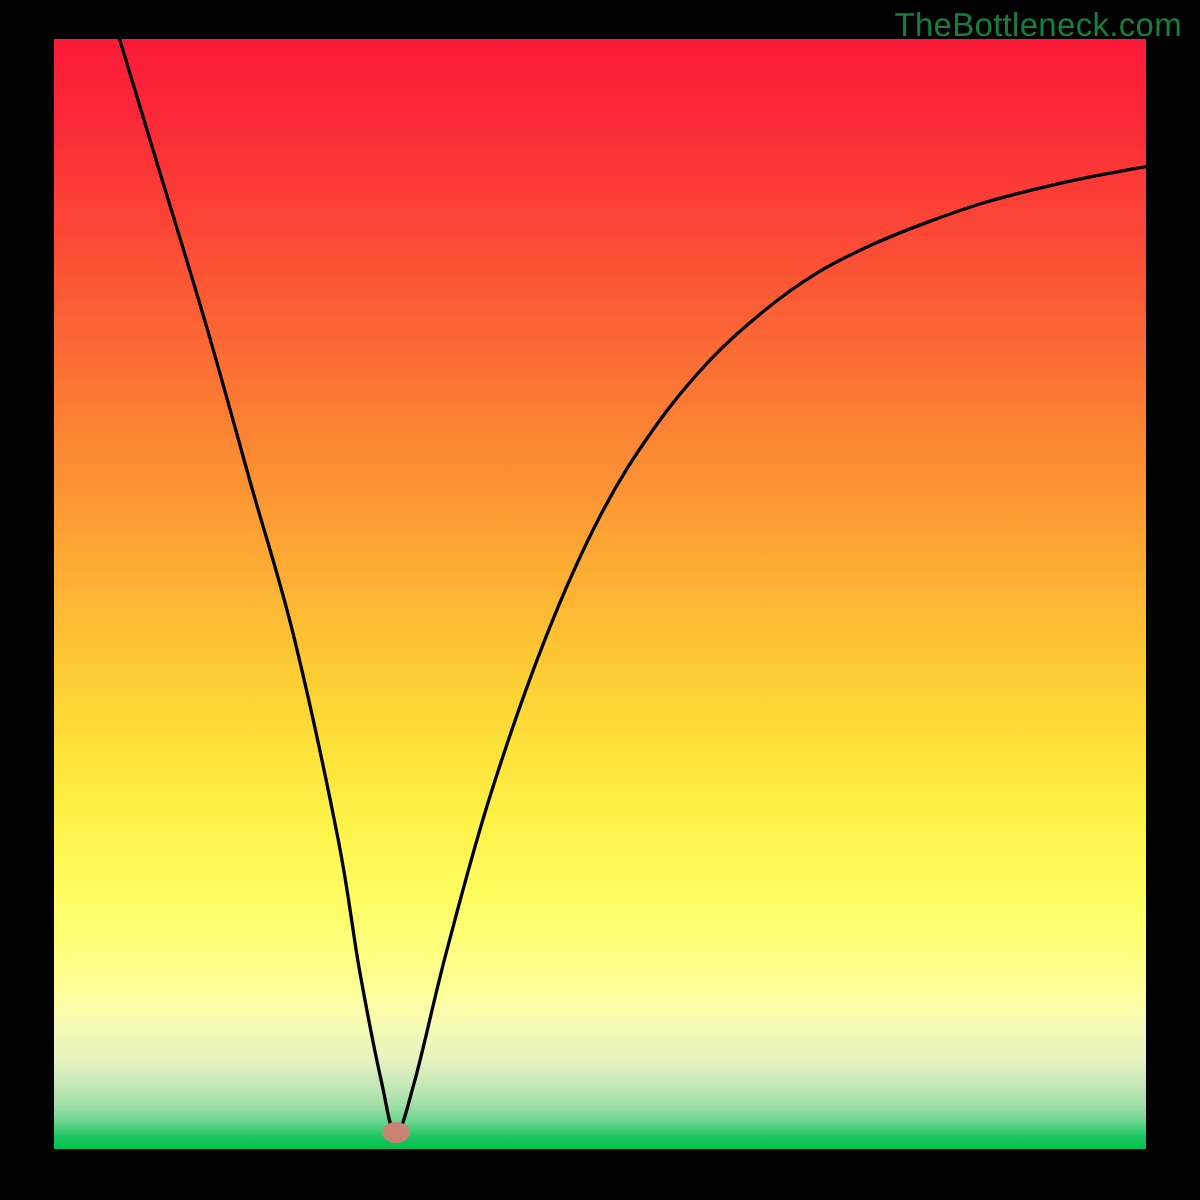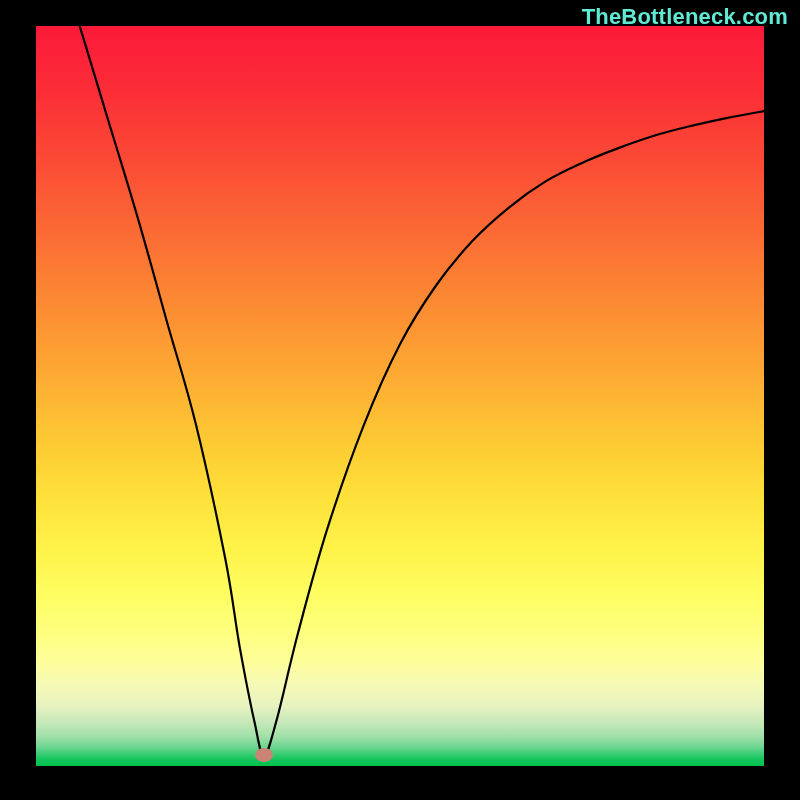--- a/index.html
+++ b/index.html
@@ -14,23 +14,23 @@
   .outer {
     position: relative;
     width: 800px;
     height: 800px;
     background: #000;
   }
   .watermark {
     position: absolute;
     top: 4px;
     right: 12px;
-    color: #5eead4;
+    color: #15803d;
     font-size: 22px;
-    font-weight: 700;
+    font-weight: 400;
     letter-spacing: 0.2px;
     z-index: 5;
   }
   .plot-area {
     position: absolute;
     left: 36px;
     top: 26px;
     width: 728px;
     height: 740px;
   }

